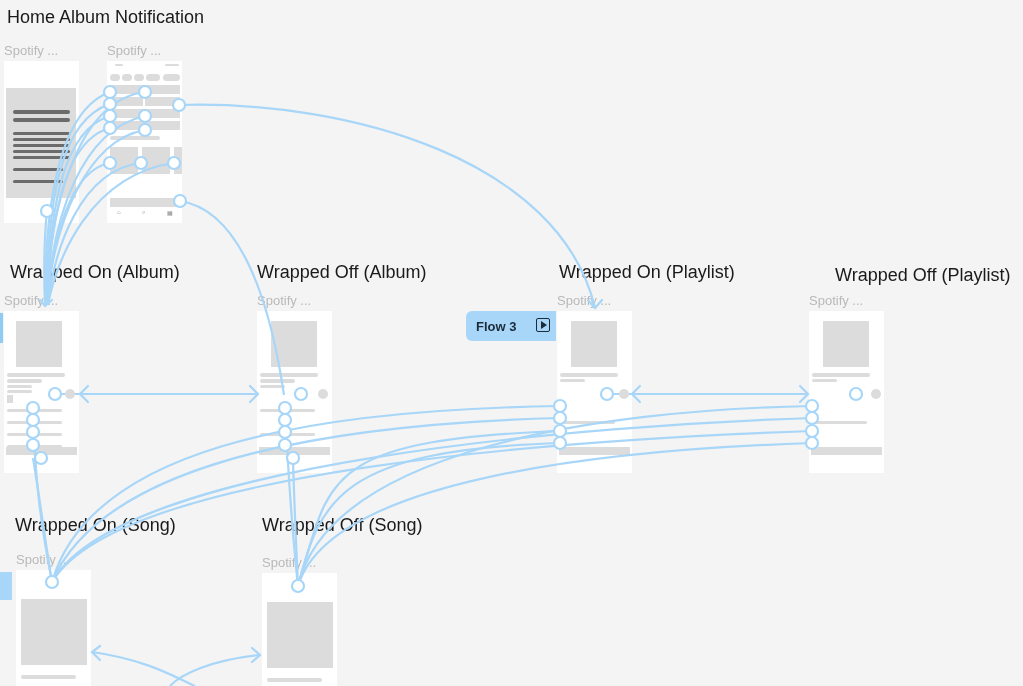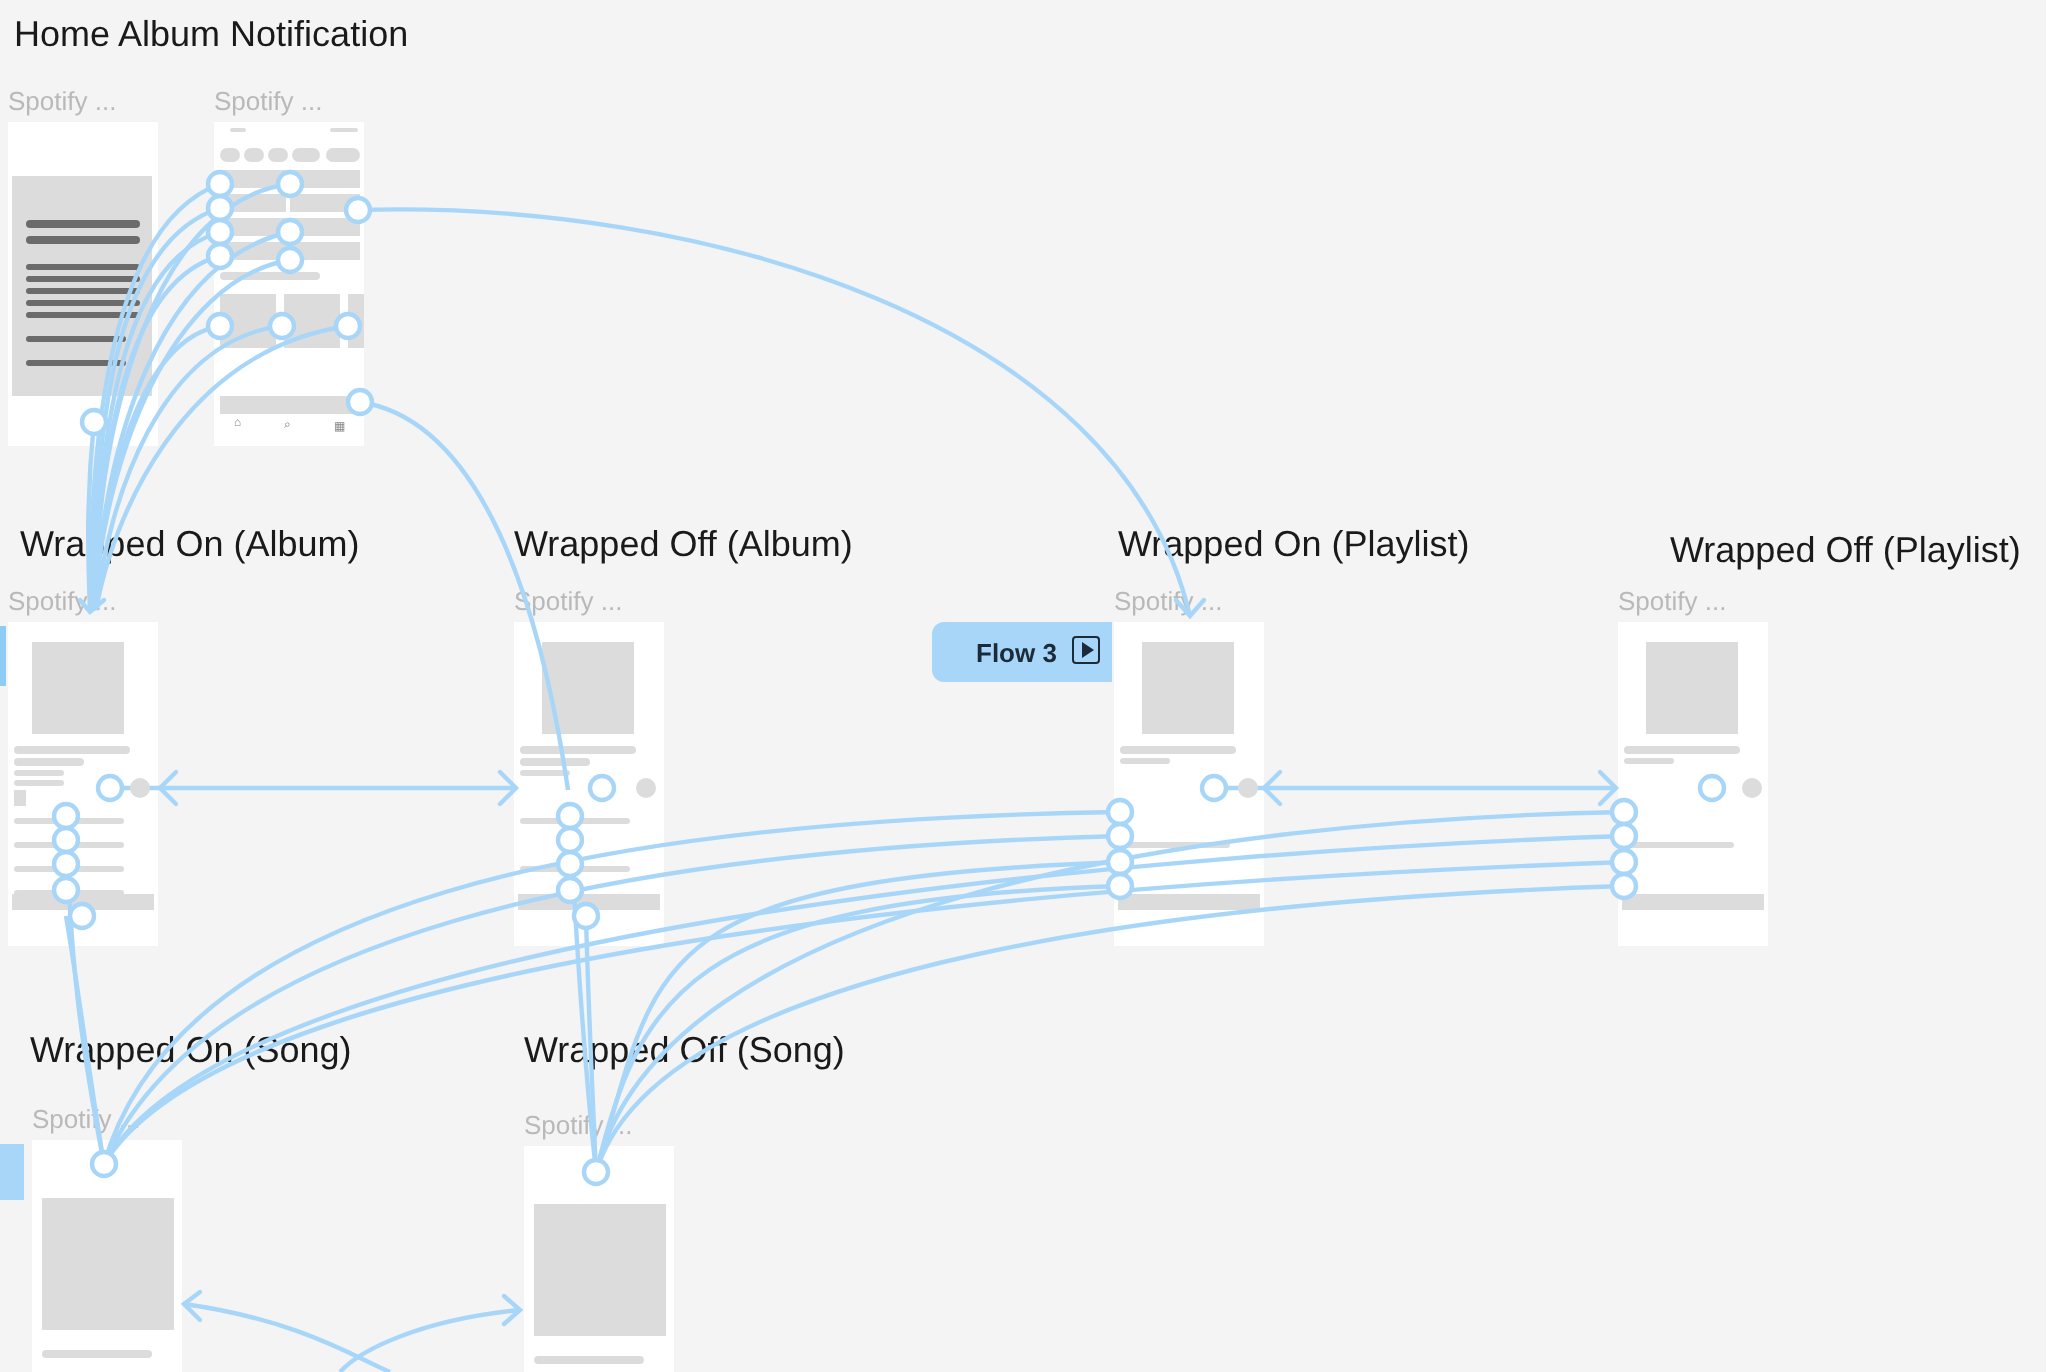--- a/index.html
+++ b/index.html
@@ -5,21 +5,21 @@
   html, body { margin:0; padding:0; }
   body { width:1023px; height:686px; background:#f4f4f4; position:relative; overflow:hidden; font-family:"Liberation Sans", sans-serif; }
   .section-title { position:absolute; font-size:18px; color:#1a1a1a; white-space:nowrap; z-index:1; }
   .frame-label { position:absolute; font-size:13px; color:#b9b9b9; white-space:nowrap; z-index:1; }
   .frame { position:absolute; background:#fff; z-index:1; }
   .bar { position:absolute; background:#dcdcdc; border-radius:3px; }
   .dark { background:#6b6b6b; border-radius:3px; }
   .block { position:absolute; background:#dcdcdc; }
   .tiny { position:absolute; font-size:6px; color:#888; }
   svg.links { position:absolute; left:0; top:0; z-index:2; pointer-events:none; }
-  .flow-badge { position:absolute; left:466px; top:311px; width:90px; height:30px; background:#a8d6f8; border-radius:6px 0 0 6px; z-index:3; display:flex; align-items:center; padding-left:22px; box-sizing:border-box; font-size:13px; font-weight:bold; color:#1b2b3a; }
+  .flow-badge { position:absolute; left:466px; top:311px; width:90px; height:30px; background:#a8d6f8; border-radius:6px 0 0 6px; z-index:3; display:flex; align-items:center; padding-left:10px; box-sizing:border-box; font-size:13px; font-weight:bold; color:#1b2b3a; }
   .flow-badge .play { position:absolute; right:6px; top:7px; width:14px; height:14px; border:1.5px solid #1b2b3a; border-radius:2px; box-sizing:border-box; }
   .flow-badge .play::after { content:""; position:absolute; left:4px; top:2px; border-left:6px solid #1b2b3a; border-top:4px solid transparent; border-bottom:4px solid transparent; }
   .side-tab { position:absolute; left:0; top:572px; width:12px; height:28px; background:#a8d6f8; z-index:3; }
   .side-mark { position:absolute; left:0; top:313px; width:3px; height:30px; background:#8ecbf5; z-index:3; }
 </style>
 </head>
 <body>
 
 <div class="section-title" style="left:7px;top:7px;">Home Album Notification</div>
 <div class="section-title" style="left:10px;top:262px;">Wrapped On (Album)</div>

